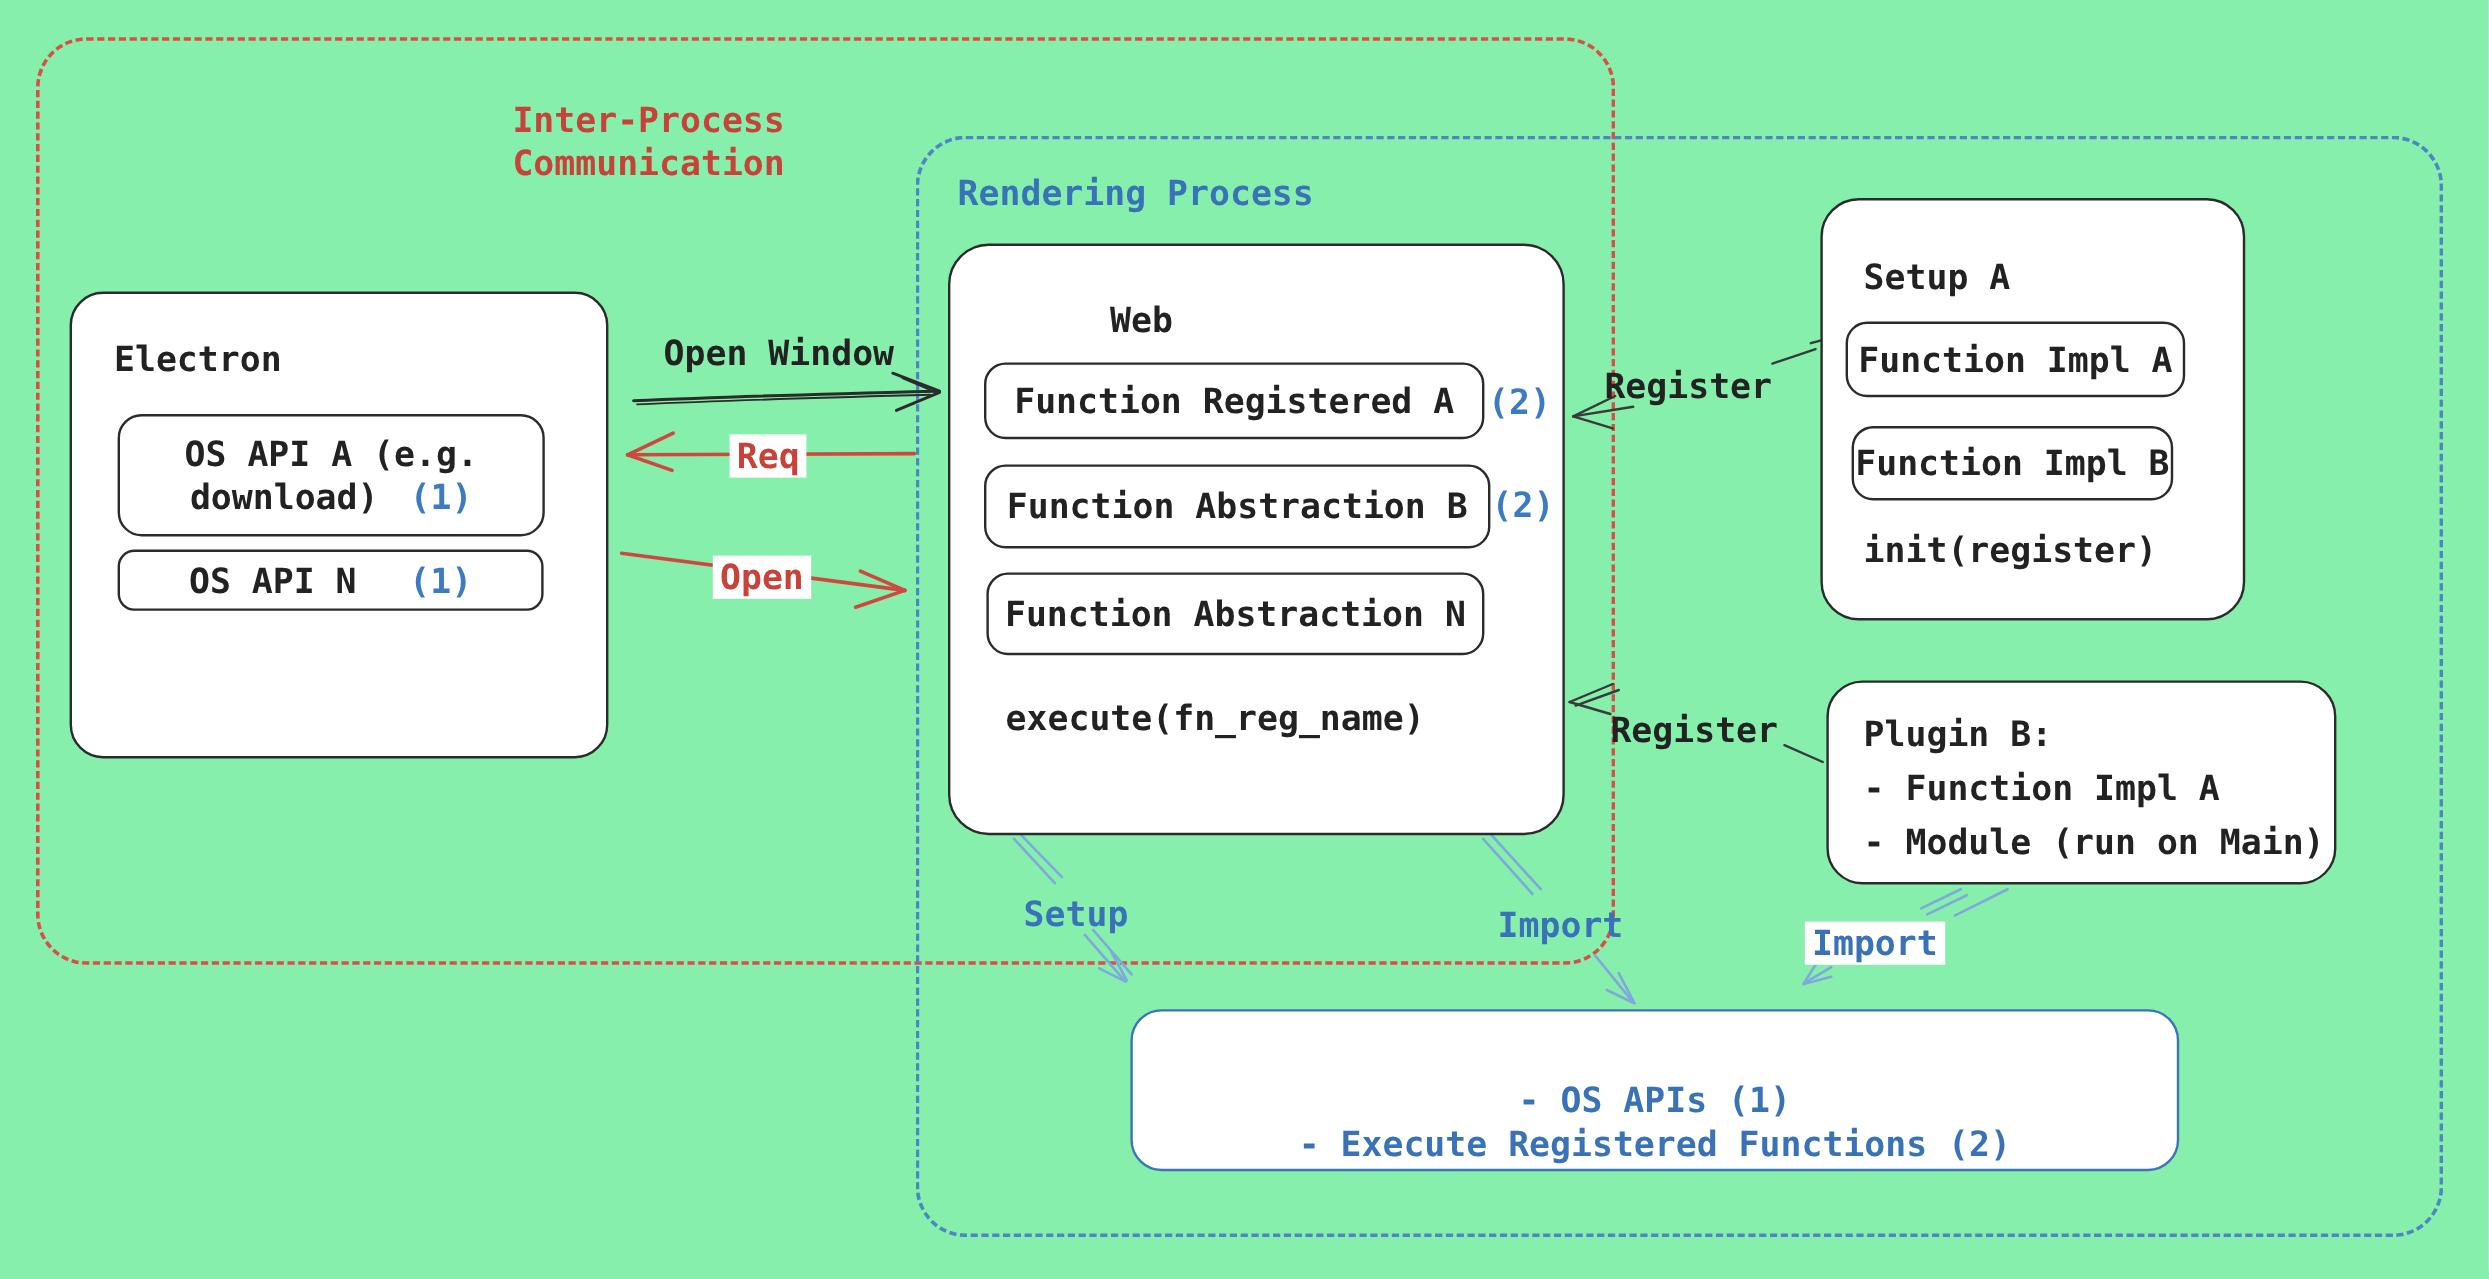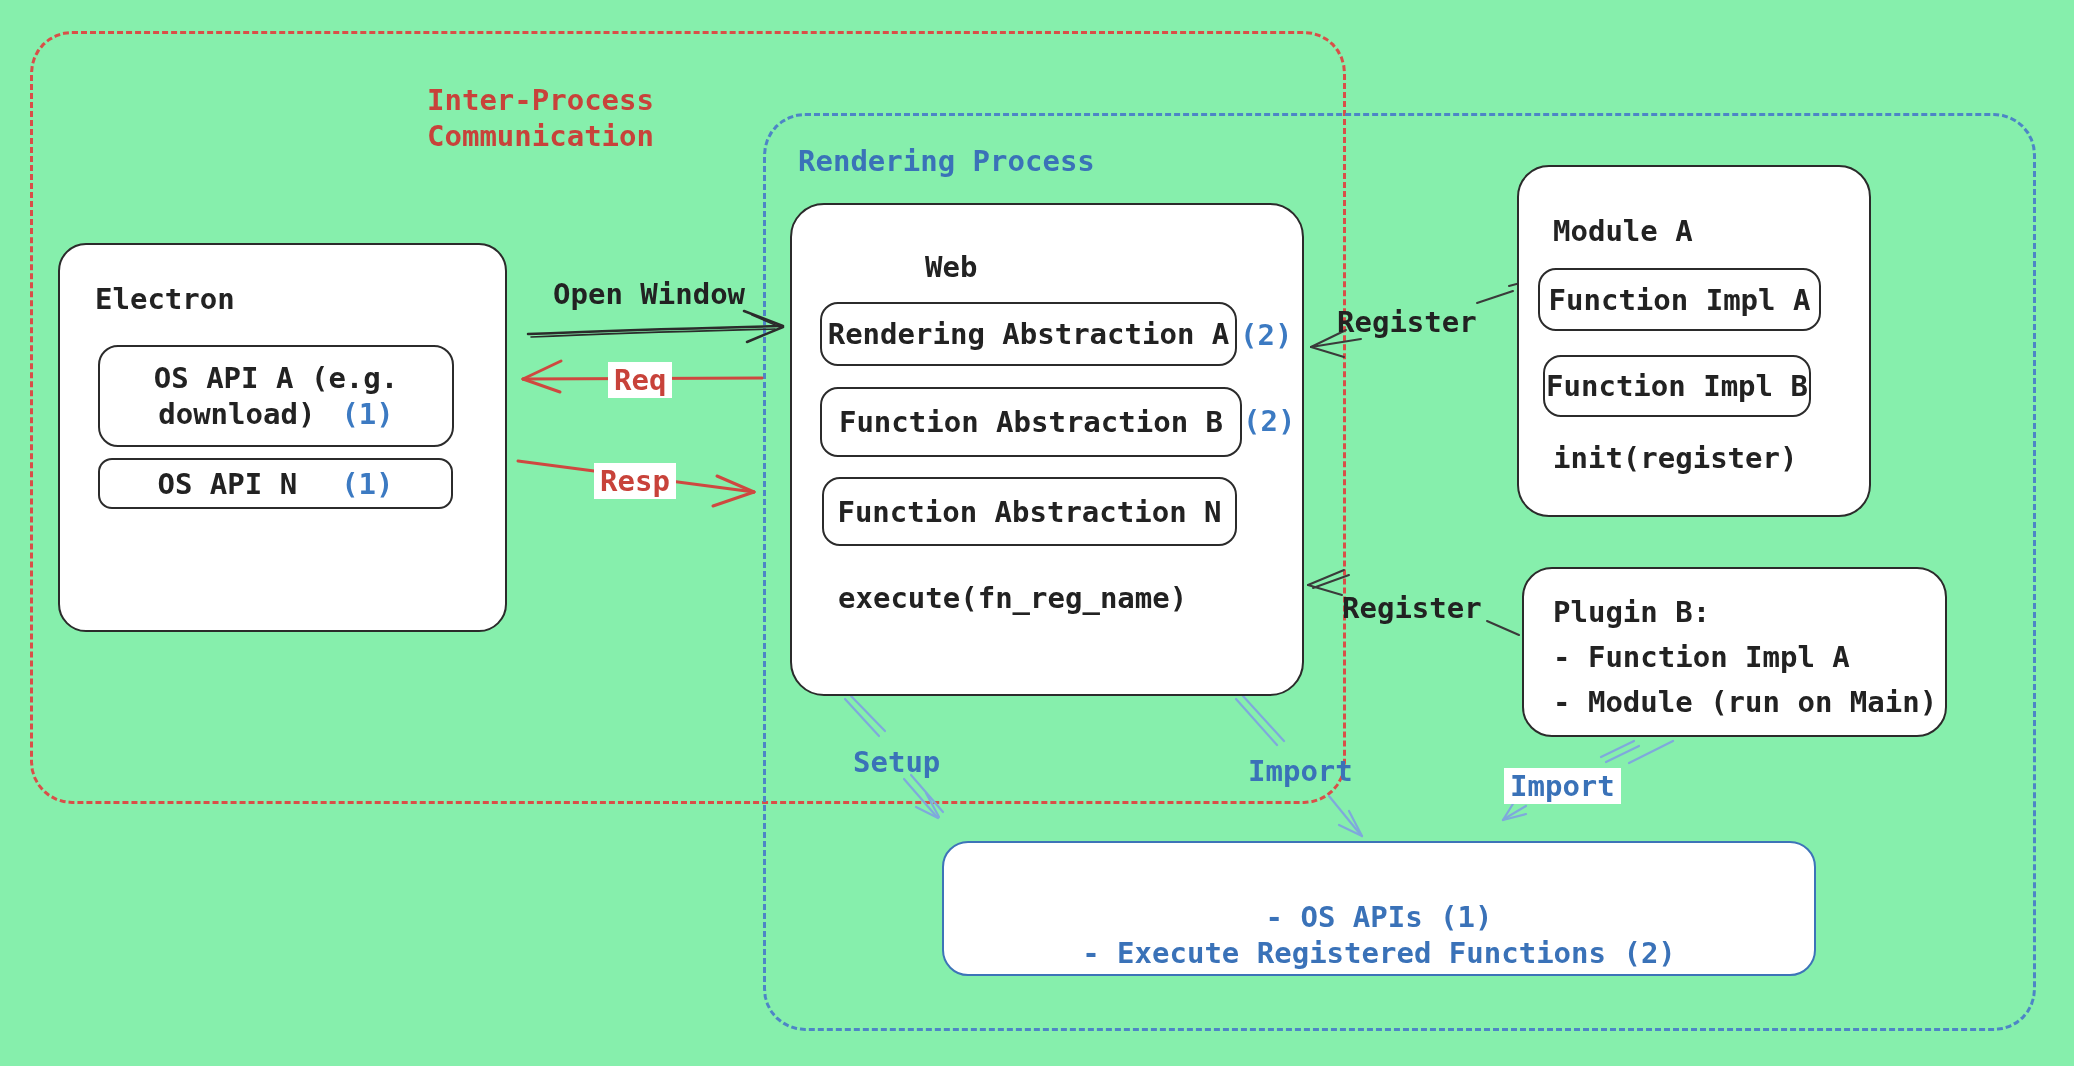--- a/index.html
+++ b/index.html
@@ -119,55 +119,55 @@
   </div>
 
   <div class="subbox" style="left:98px;top:458px;width:351px;height:47px;border-radius:14px;">
     <div class="t black" style="position:static;"><span>OS API N</span><span class="badge" style="margin-left:44px;">(1)</span></div>
   </div>
 
   <div class="box" style="left:790px;top:203px;width:510px;height:489px;border-radius:34px;"></div>
   <div class="t black" style="left:925px;top:249px;">Web</div>
 
   <div class="subbox" style="left:820px;top:302px;width:413px;height:60px;">
-    <span class="t black" style="position:static;">Rendering Abstraction A</span>
+    <span class="t black" style="position:static;">Function Registered A</span>
   </div>
   <div class="fa-badge" style="left:1240px;top:318px;">(2)</div>
 
   <div class="subbox" style="left:820px;top:387px;width:418px;height:66px;">
     <span class="t black" style="position:static;">Function Abstraction B</span>
   </div>
   <div class="fa-badge" style="left:1243px;top:404px;">(2)</div>
 
   <div class="subbox" style="left:822px;top:477px;width:411px;height:65px;">
     <span class="t black" style="position:static;">Function Abstraction N</span>
   </div>
 
   <div class="t black" style="left:838px;top:580px;">execute(fn_reg_name)</div>
 
   <div class="box" style="left:1517px;top:165px;width:350px;height:348px;border-radius:32px;"></div>
-  <div class="t black" style="left:1553px;top:213px;">Module A</div>
+  <div class="t black" style="left:1553px;top:213px;">Setup A</div>
 
   <div class="subbox" style="left:1543px;top:355px;width:264px;height:58px;">
     <span class="t black" style="position:static;">Function Impl B</span>
   </div>
   <div class="subbox" style="left:1538px;top:268px;width:279px;height:59px;">
     <span class="t black" style="position:static;">Function Impl A</span>
   </div>
   <div class="t black" style="left:1553px;top:440px;">init(register)</div>
 
   <div class="box" style="left:1522px;top:567px;width:421px;height:166px;border-radius:30px;"></div>
   <div class="t black" style="left:1553px;top:590px;line-height:45px;"><span>Plugin B:</span><br><span>- Function Impl A</span><br><span>- Module (run on Main)</span></div>
 
   <div class="corebox" style="left:942px;top:841px;width:870px;height:131px;">
     <div class="t blue" style="position:static;padding-top:20px;line-height:36px;"><br><span>- OS APIs (1)</span><br><span>- Execute Registered Functions (2)</span></div>
   </div>
 
   <div class="t black" style="left:553px;top:276px;">Open Window</div>
   <div class="t red onLine" style="left:608px;top:362px;">Req</div>
-  <div class="t red onLine" style="left:594px;top:463px;">Resp</div>
+  <div class="t red onLine" style="left:594px;top:463px;">Open</div>
   <div class="t black" style="left:1337px;top:304px;">Register</div>
   <div class="t black" style="left:1342px;top:590px;">Register</div>
   <div class="t blue" style="left:853px;top:744px;">Setup</div>
   <div class="t blue" style="left:1248px;top:753px;">Import</div>
   <div class="t blue onLine" style="left:1504px;top:768px;">Import</div>
 
 </div>
 
 </body></html>

